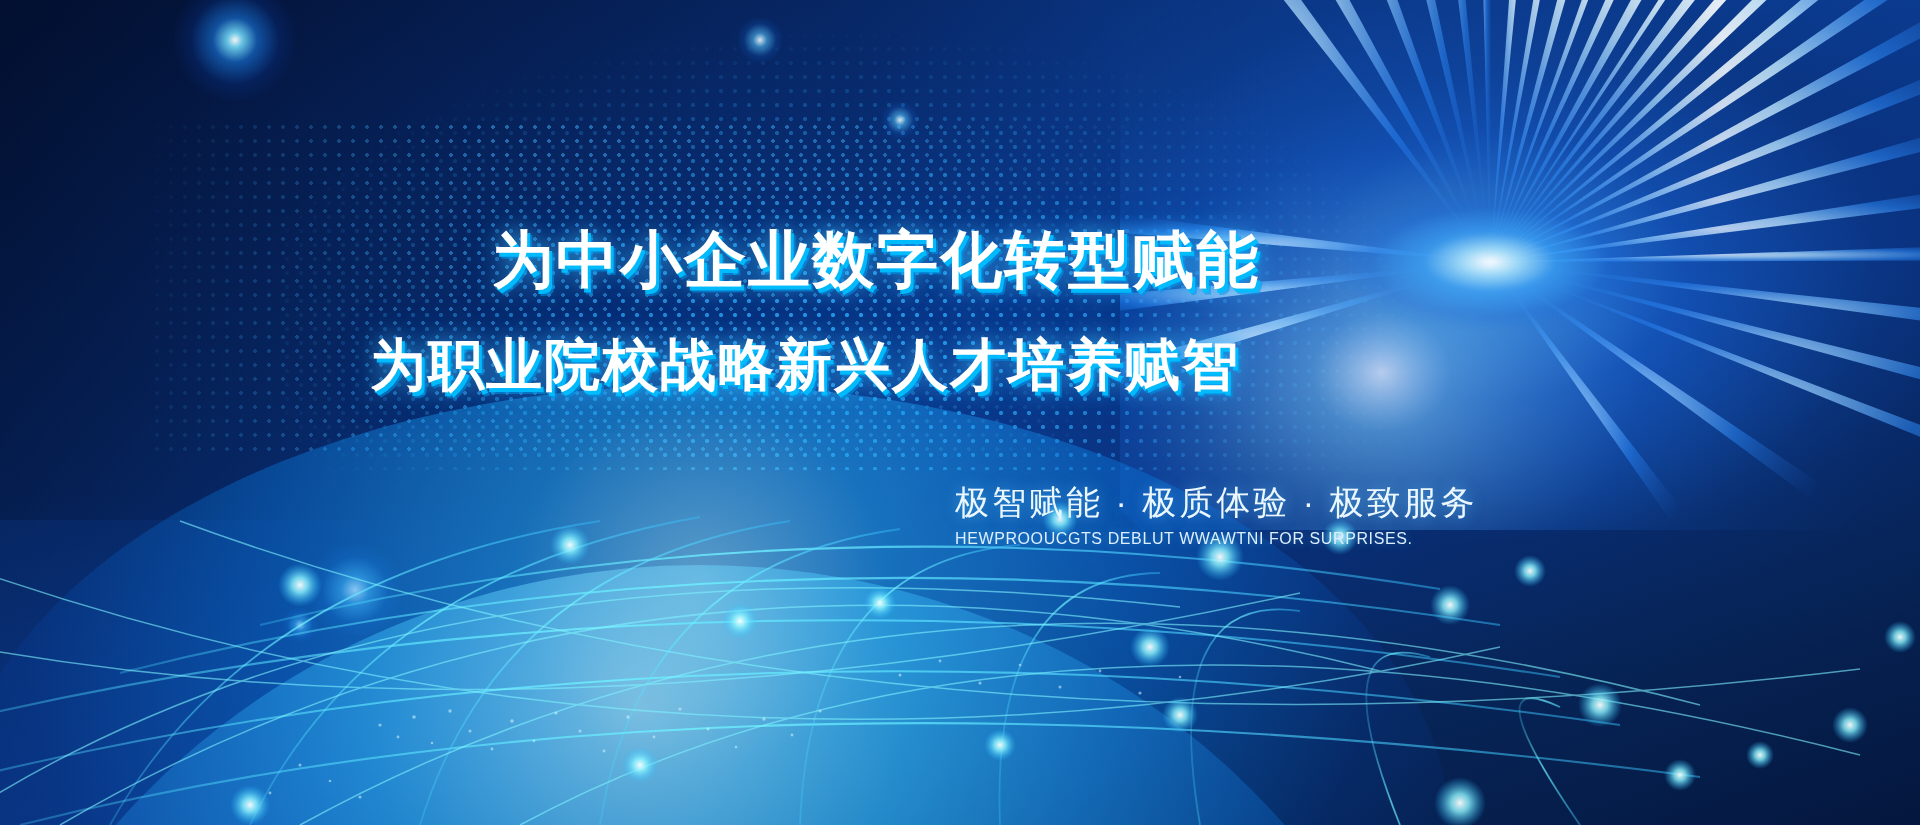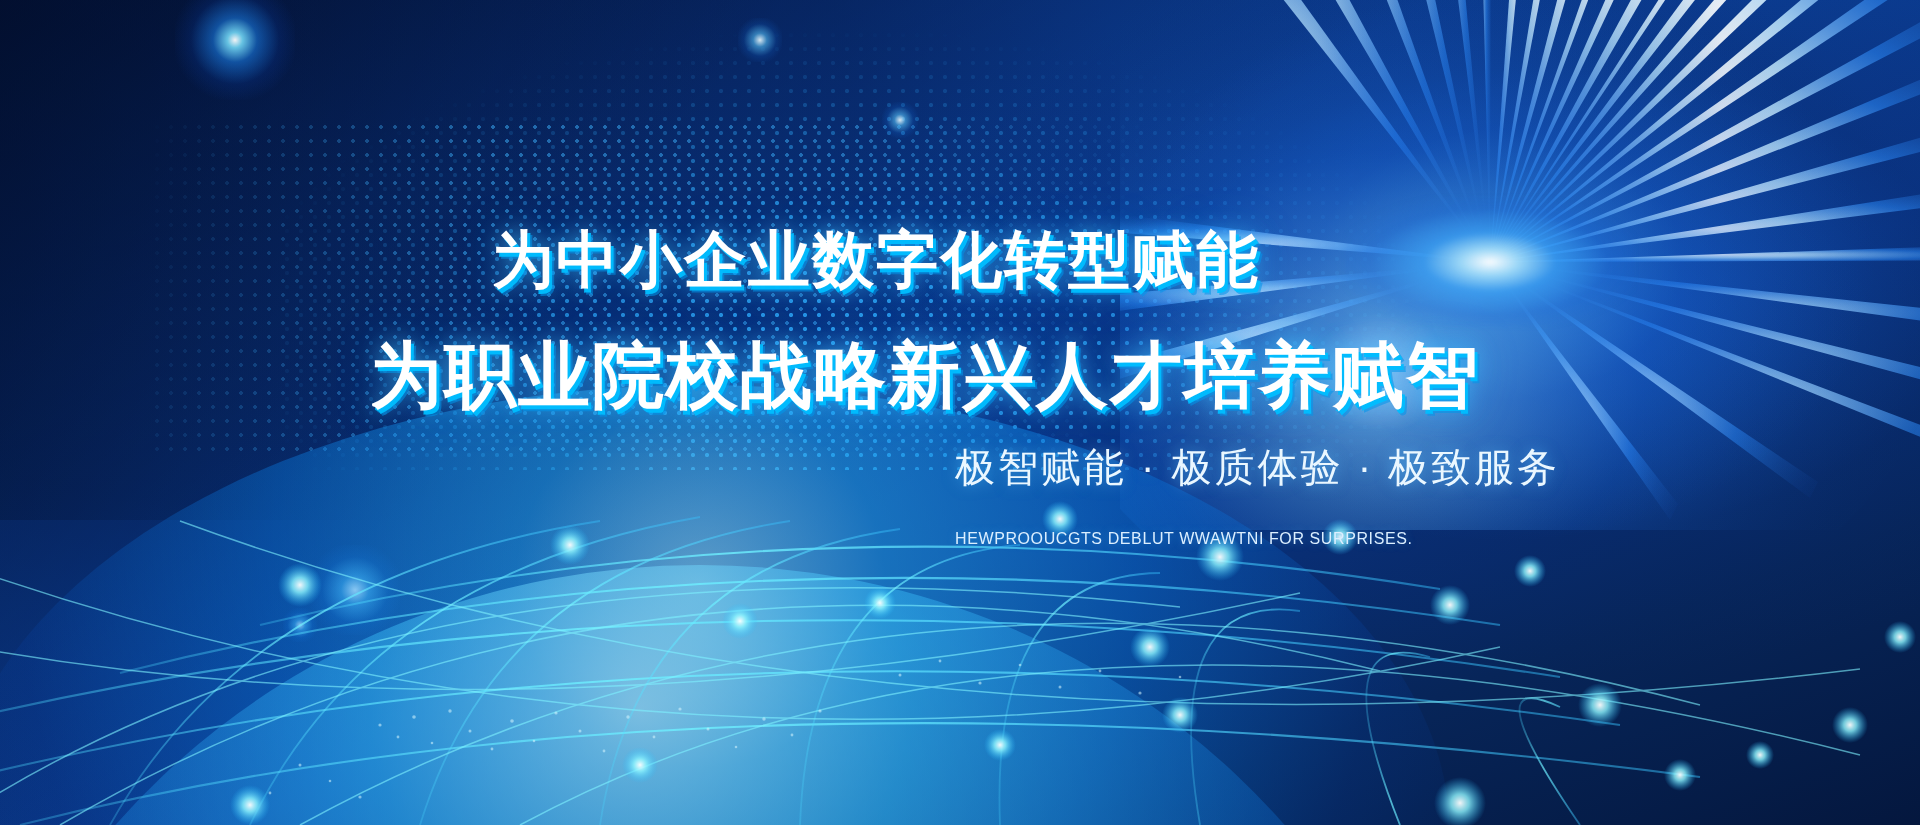--- a/index.html
+++ b/index.html
@@ -98,25 +98,25 @@
     font-weight:bold;
     letter-spacing:2px;
     white-space:nowrap;
     text-shadow:
        3px 4px 0 rgba(0,190,255,0.95),
        5px 6px 0 rgba(0,150,235,0.55),
        0 0 22px rgba(70,200,255,0.75),
        0 0 44px rgba(20,140,255,0.45);
   }
   #h1 { left:492px; top:182px; font-size:62px;margin-top:36px; }
-  #h2 { left:370px; top:328px; font-size:72px; }
+  #h2 { left:370px; top:328px; font-size:56px; }
 
   .tagline {
-    position:absolute; left:955px; top:440px;
-    font-size:40px; color:#eaf7ff; letter-spacing:3px; white-space:nowrap;
+    position:absolute; left:955px; top:480px;
+    font-size:34px; color:#eaf7ff; letter-spacing:3px; white-space:nowrap;
     text-shadow:0 0 14px rgba(90,195,255,0.55);
   }
   .subline {
     position:absolute; left:955px; top:530px;
     font-size:16px; color:#dcefff; letter-spacing:0.6px; white-space:nowrap;
     text-shadow:0 0 8px rgba(70,180,255,0.45);
   }
 </style>
 </head>
 <body>

